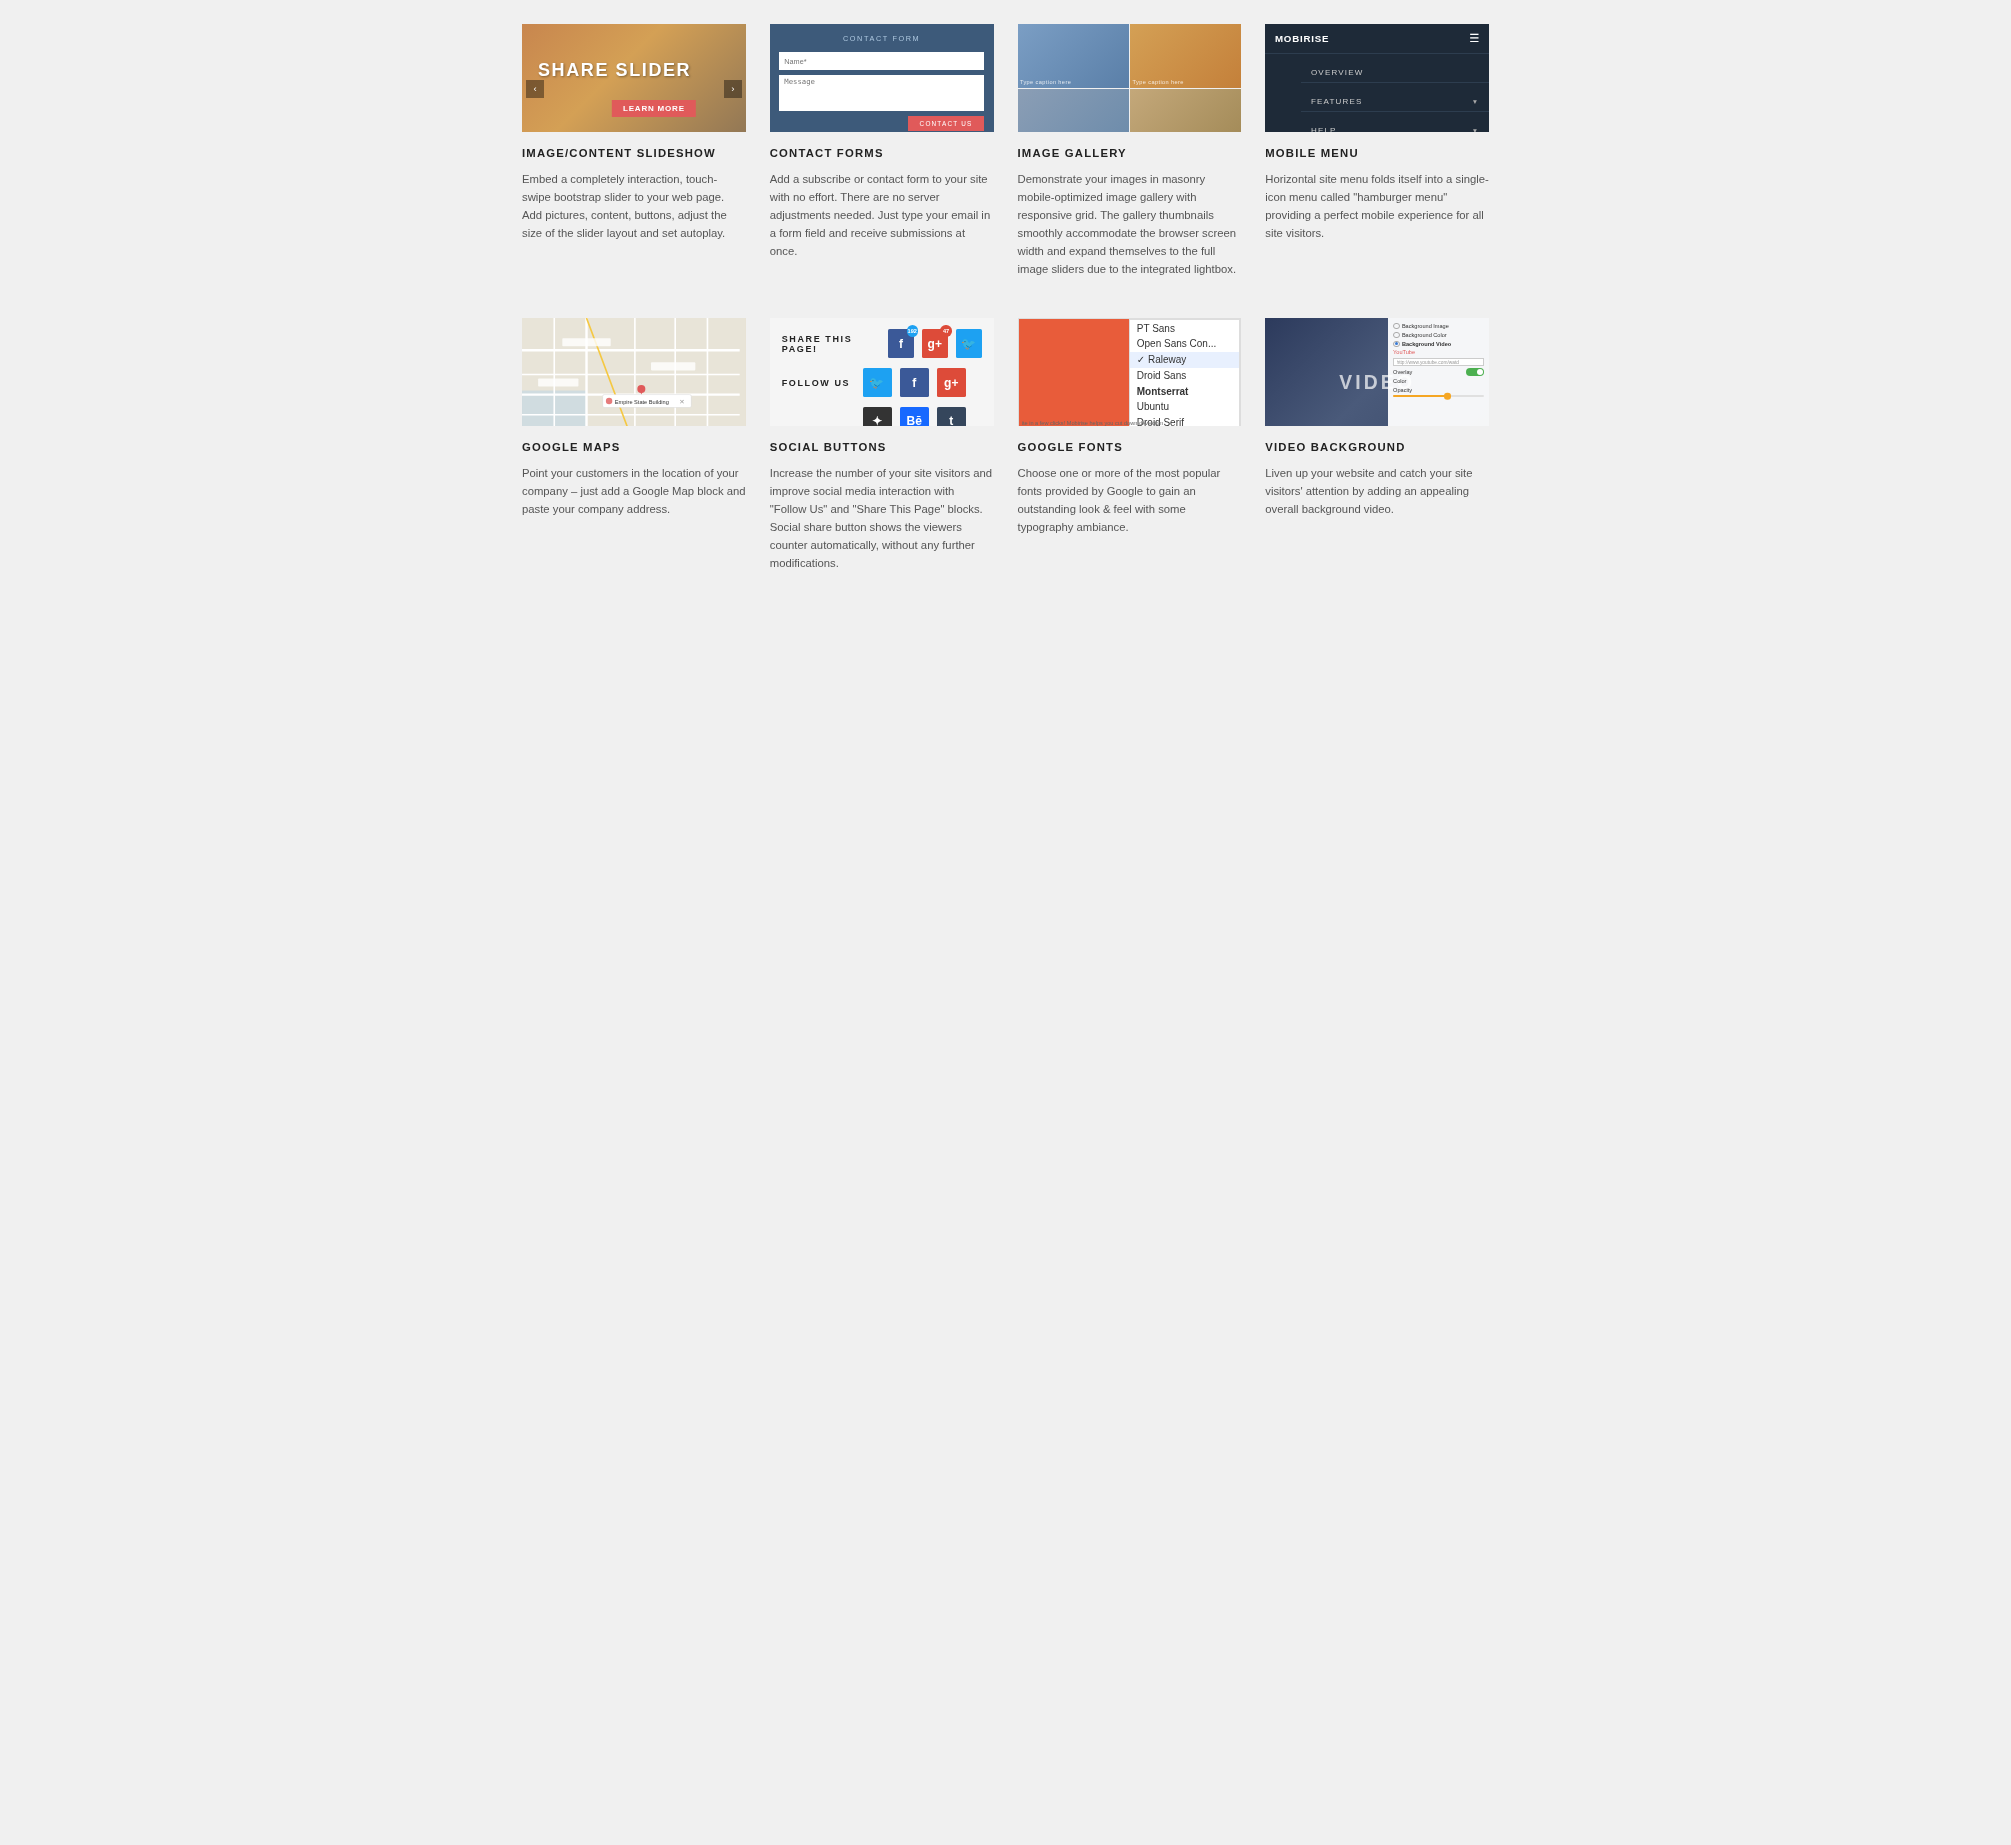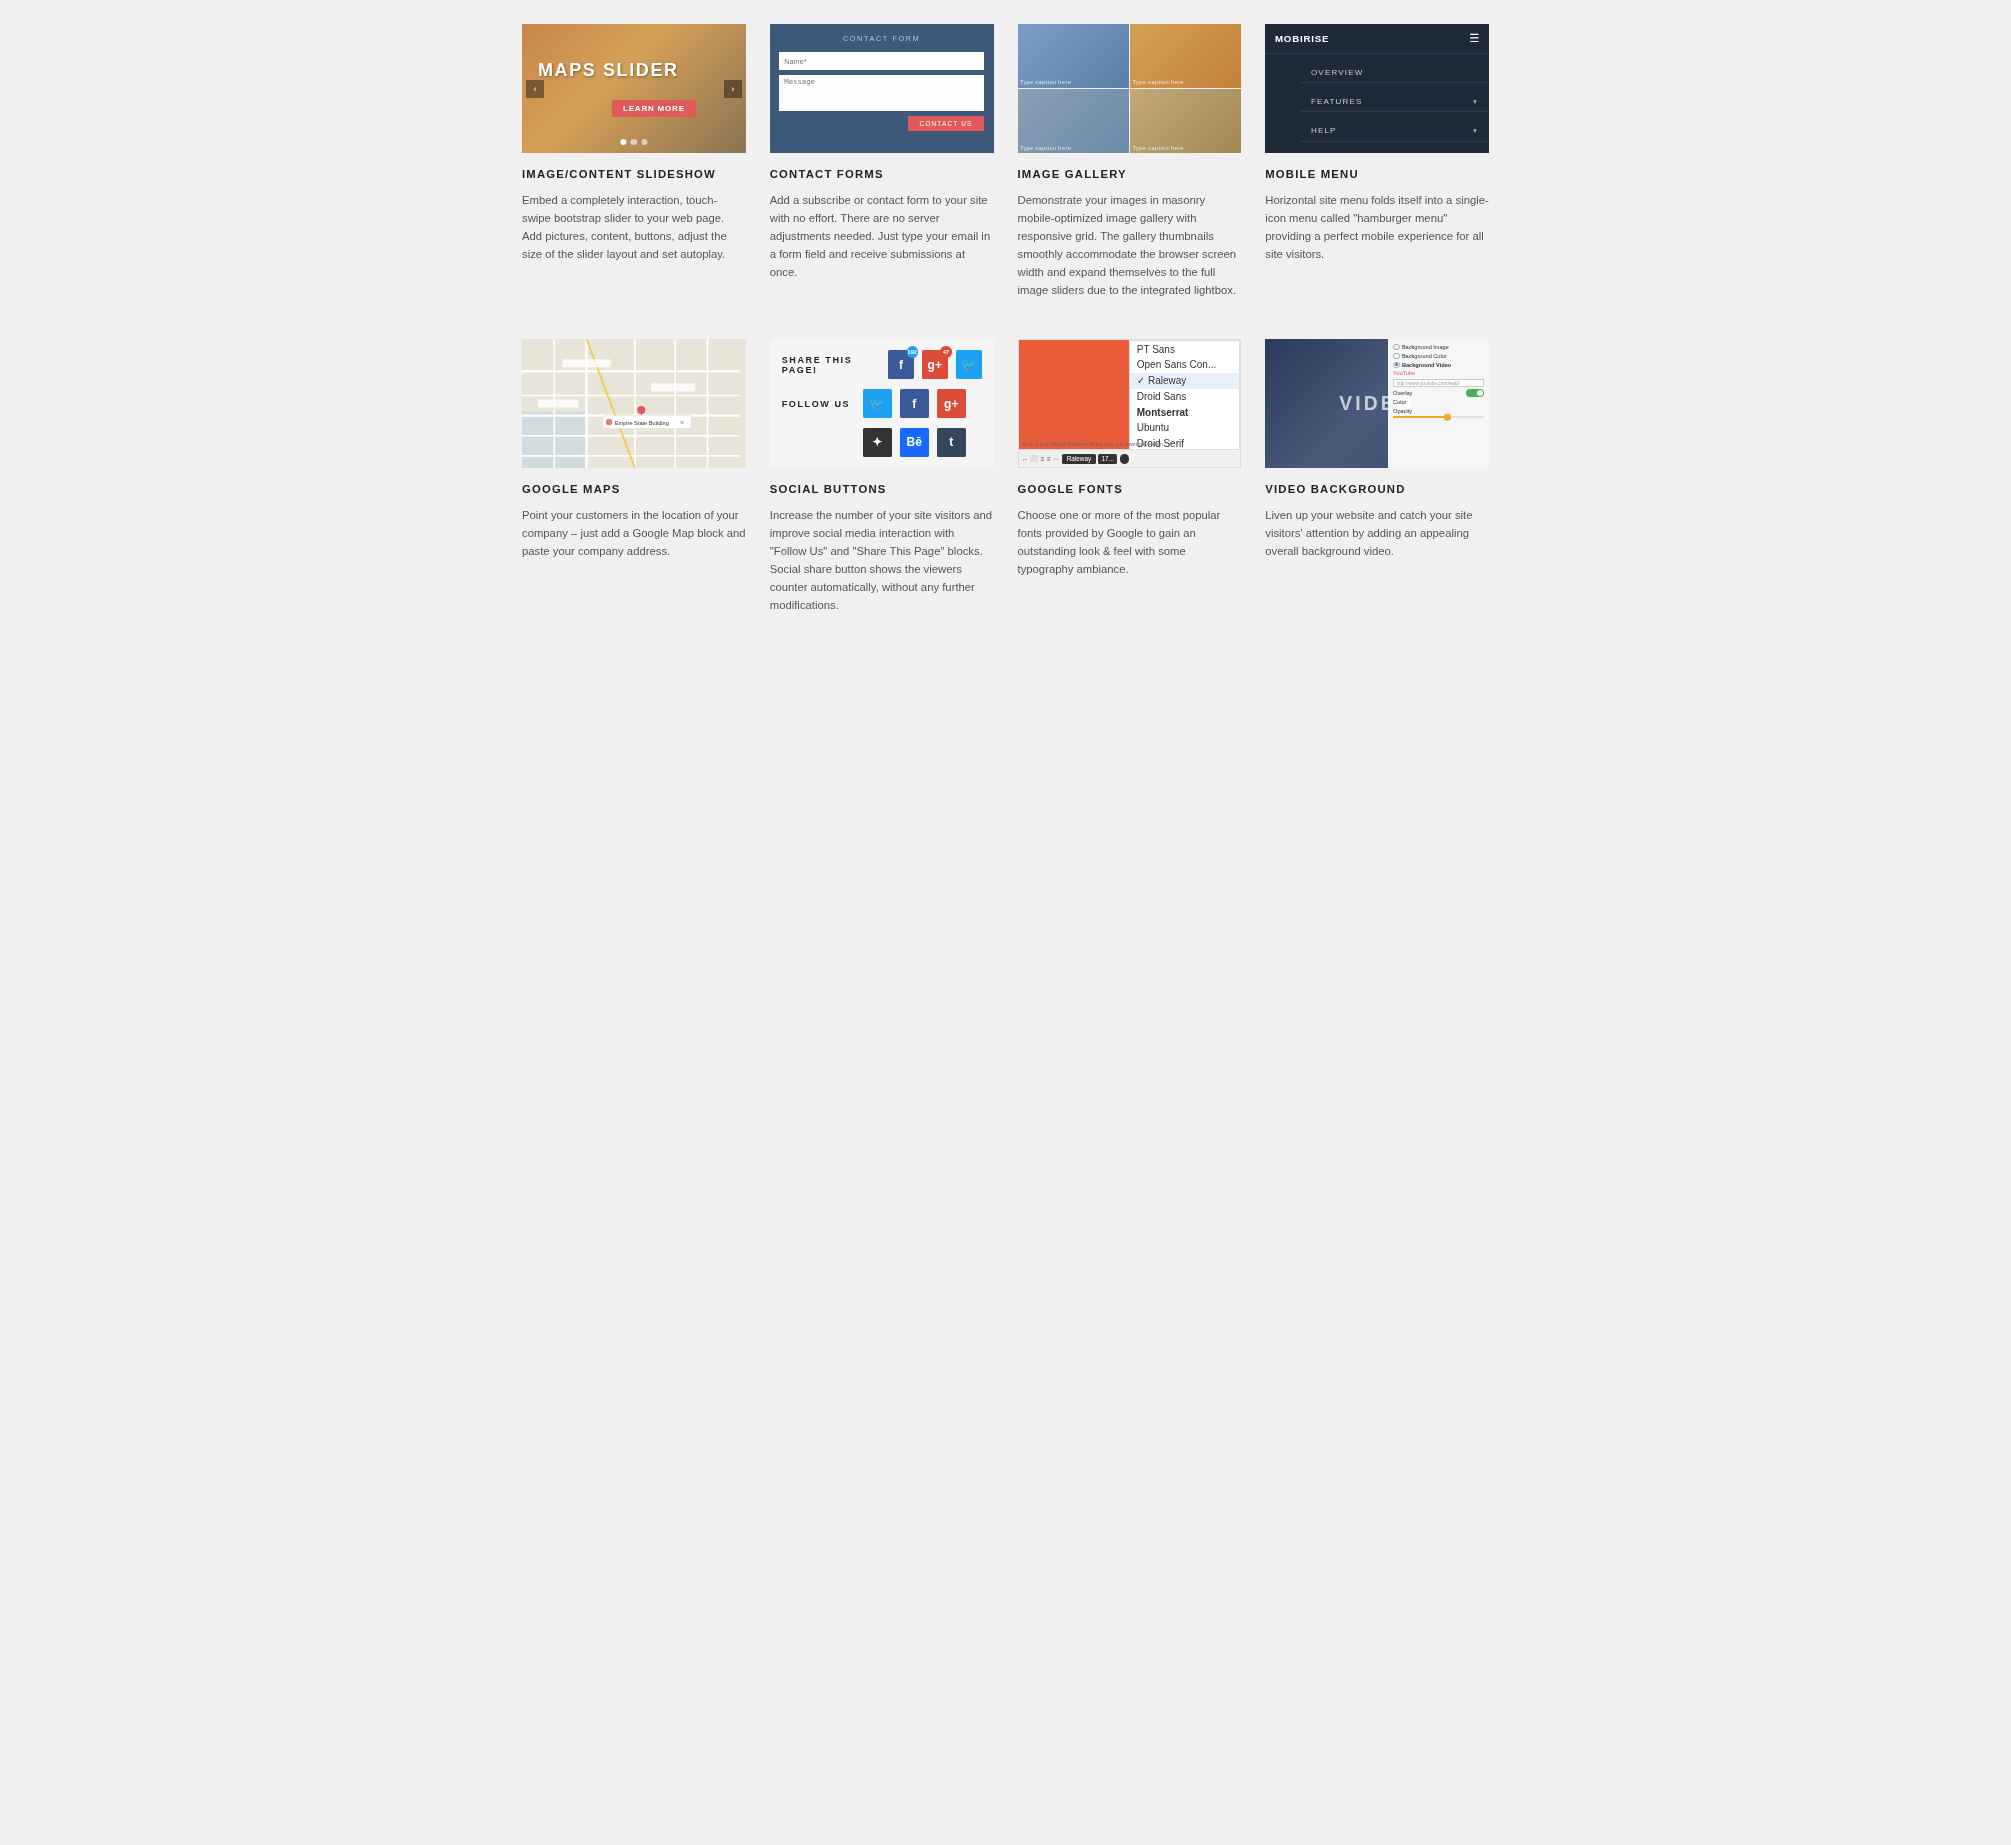--- a/index.html
+++ b/index.html
@@ -22,21 +22,21 @@
       margin-bottom: 40px;
     }
 
     .card {
       display: flex;
       flex-direction: column;
     }
 
     .card-image {
       width: 100%;
-      height: 129px;
+      height: 108px;
       margin-bottom: 14.5px;
       overflow: hidden;
       position: relative;
     }
 
     .card-title {
       font-size: 11.3px;
       font-weight: 700;
       letter-spacing: 1.2px;
       text-transform: uppercase;
@@ -480,21 +480,21 @@
     }
   </style>
 </head>
 <body>
 
 <div class="grid section-row">
 
   <div class="card">
     <div class="card-image">
       <div class="slider-img">
-        <span class="slider-title-text">MAPS SLIDER</span>
+        <span class="slider-title-text">SHARE SLIDER</span>
         <button class="slider-btn">LEARN MORE</button>
         <button class="slider-nav-left">‹</button>
         <button class="slider-nav-right">›</button>
         <div class="slider-dots">
           <div class="dot active"></div>
           <div class="dot"></div>
           <div class="dot"></div>
         </div>
       </div>
     </div>

